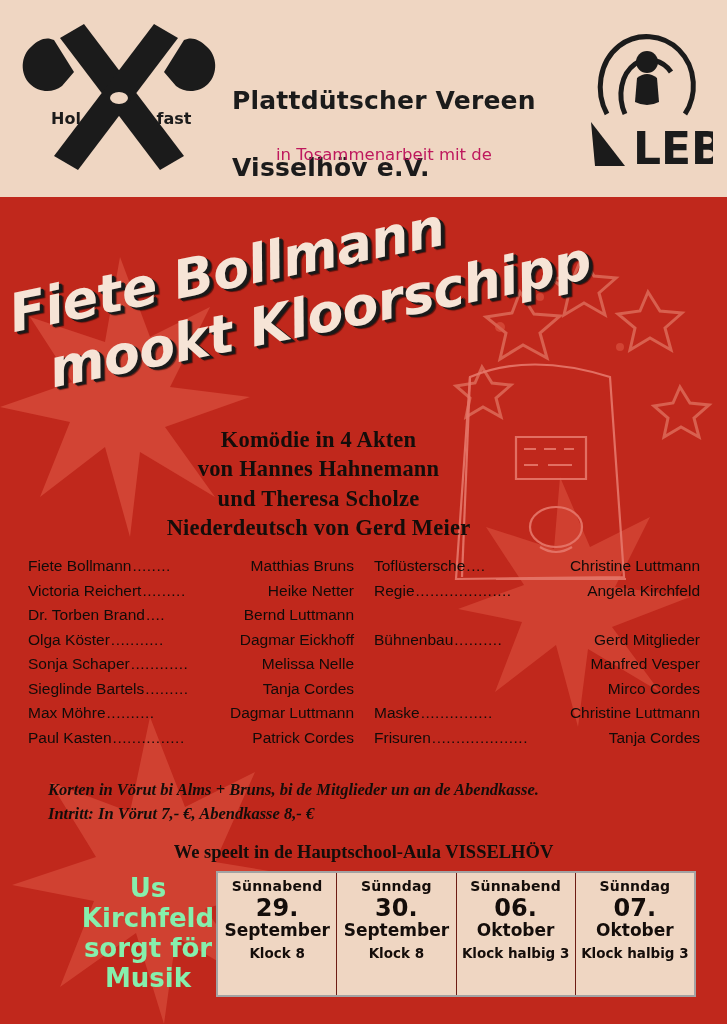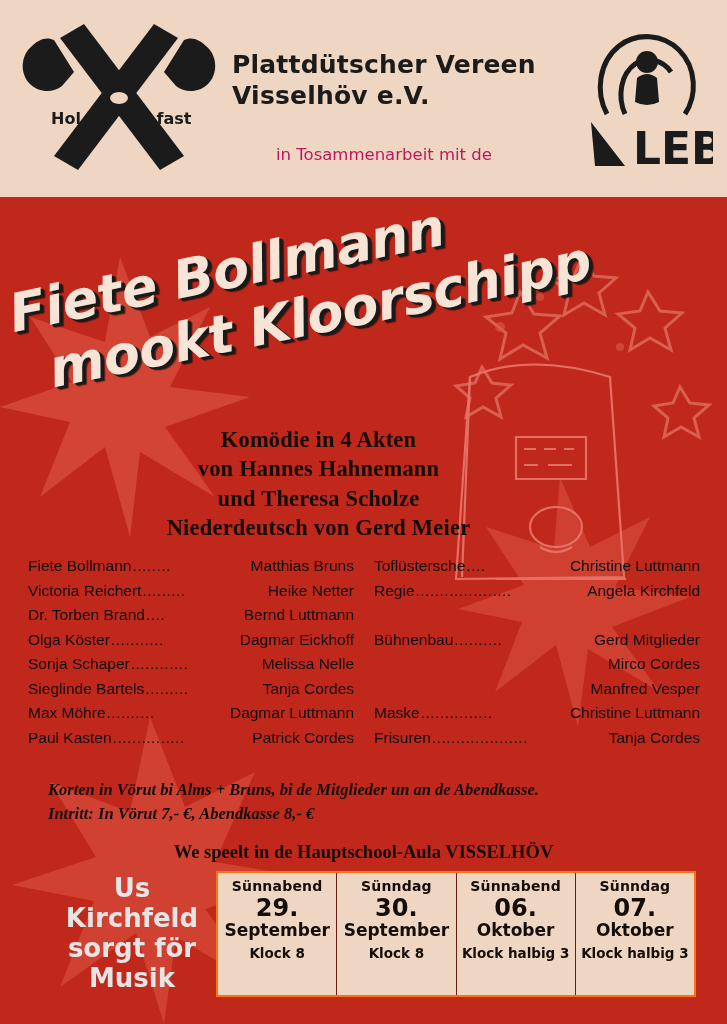--- a/index.html
+++ b/index.html
@@ -35,20 +35,21 @@
     left: 232px; top: 50px;
     width: 370px;
   }
   .assoc-title .line {
     font-family: "DejaVu Sans", sans-serif;
     font-weight: bold;
     font-size: 25px;
     color: #1b1b1b;
     line-height: 1.22;
     letter-spacing: 0.2px;
+    margin-top: 36px;
   }
   .assoc-sub {
     position: absolute;
     left: 276px; top: 145px;
     font-family: "DejaVu Sans", sans-serif;
     font-size: 16.5px;
     color: #be185d;
   }
   .logo-right {
     position: absolute;
@@ -169,40 +170,40 @@
     text-align: center;
     font-family: Liberation Serif, serif;
     font-weight: bold;
     font-size: 18.5px;
     color: #140d0a;
   }
 
   
   .musicians {
     position: absolute;
-    left: 46px;
+    left: 62px;
     top: 676px;
     width: 172px;
     text-align: center;
     font-family: "DejaVu Sans", sans-serif;
     font-weight: bold;
     font-size: 26px;
-    color: #e5e5e5;
+    color: #86efac;
     line-height: 1.16;
   }
 
   
   .dates {
     position: absolute;
     left: 216px;
     top: 674px;
     width: 480px;
     height: 126px;
     background: #efd6c2;
-    border: 2px solid #f97316;
+    border: 2px solid #a3a3a3;
     box-sizing: border-box;
     display: flex;
   }
   .date-cell {
     flex: 1 1 0;
     border-right: 1.5px solid #6d1c14;
     box-sizing: border-box;
     padding-top: 5px;
     text-align: center;
     color: #140d0a;
@@ -387,26 +388,26 @@
           <span class="who"></span>
         </div>
         <div class="cast-row">
           <span class="role">Bühnenbau</span>
           <span class="dots">..........</span>
           <span class="who">Gerd Mitglieder</span>
         </div>
         <div class="cast-row nodots">
           <span class="role"></span>
           <span class="dots"></span>
-          <span class="who">Mirco Cordes</span>
+          <span class="who">Manfred Vesper</span>
         </div>
         <div class="cast-row nodots">
           <span class="role"></span>
           <span class="dots"></span>
-          <span class="who">Manfred Vesper</span>
+          <span class="who">Mirco Cordes</span>
         </div>
         <div class="cast-row">
           <span class="role">Maske</span>
           <span class="dots">...............</span>
           <span class="who">Christine Luttmann</span>
         </div>
         <div class="cast-row">
           <span class="role">Frisuren</span>
           <span class="dots">....................</span>
           <span class="who">Tanja Cordes</span>

